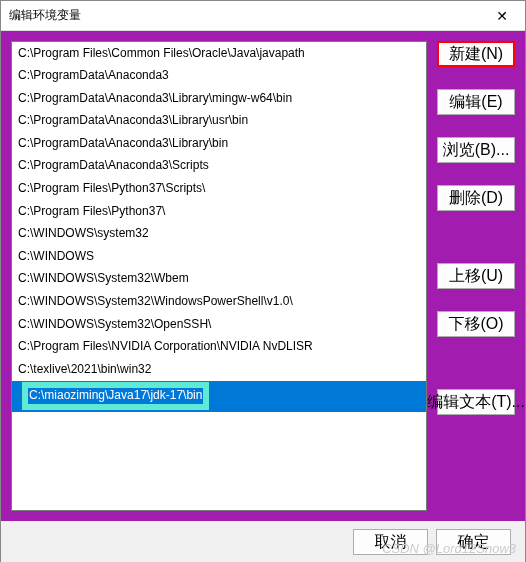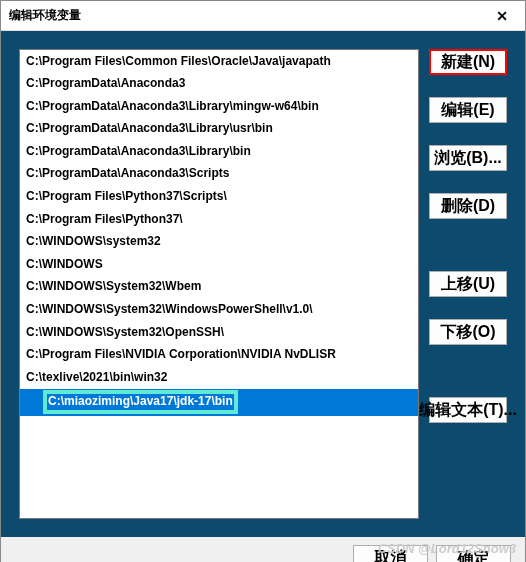--- a/index.html
+++ b/index.html
@@ -1,15 +1,15 @@
 <!DOCTYPE html>
 <html><head>
   <meta charset="utf-8">
   <style>
-    * { box-sizing: border-box; margin: 0; padding: 0; font-weight: bold; }
+    * { box-sizing: border-box; margin: 0; padding: 0; }
     body {
       font-family: "Microsoft YaHei", "Segoe UI", sans-serif;
       font-size: 12px;
       background: #fff;
       width: 526px;
       height: 562px;
       position: relative;
       overflow: hidden;
     }
     .window {
@@ -37,23 +37,23 @@
       height: 30px;
       display: flex;
       align-items: center;
       justify-content: center;
       font-size: 14px;
       cursor: pointer;
     }
     .content {
       flex: 1;
       display: flex;
-      padding: 18px;
+      padding: 10px;
       gap: 10px;
-      background: #0c4a6e;
+      background: #a21caf;
     }
     .listbox {
       flex: 1;
       background: #fff;
       border: 1px solid #7a7a7a;
       overflow: hidden;
       height: 470px;
     }
     .list-item {
       padding: 3.5px 6px;
@@ -63,23 +63,23 @@
       font-size: 12px;
       line-height: 1.3;
     }
     .list-item.selected {
       background: #0078d7;
       color: #fff;
       position: relative;
     }
     .selected-highlight {
       display: inline-block;
-      border: 4px solid #5eead4;
+      border: 6px solid #5eead4;
       padding: 0 1px;
-      margin: -2px 17px;
+      margin: -2px 4px;
     }
     .side-buttons {
       width: 78px;
       display: flex;
       flex-direction: column;
       gap: 4px;
     }
     .btn {
       background: #fdfdfd;
       border: 1px solid #adadad;

